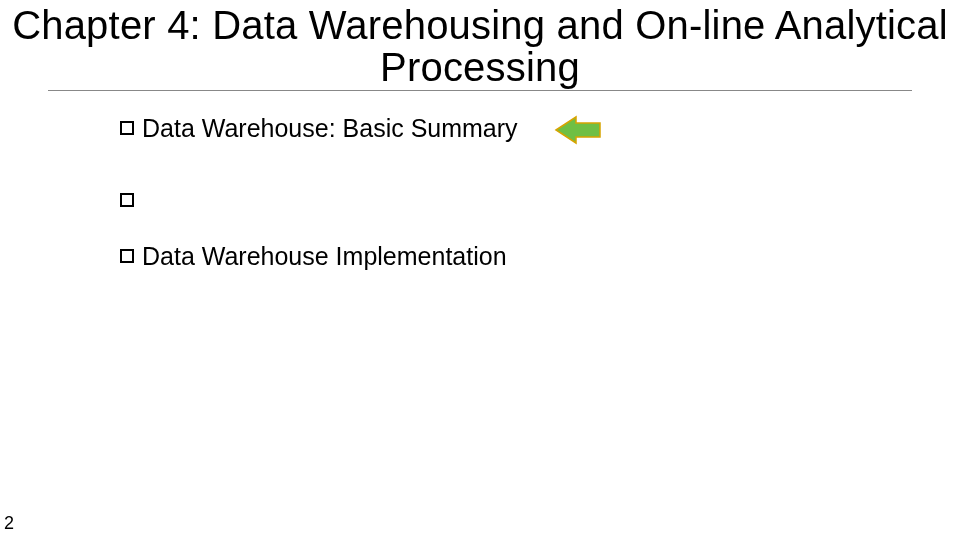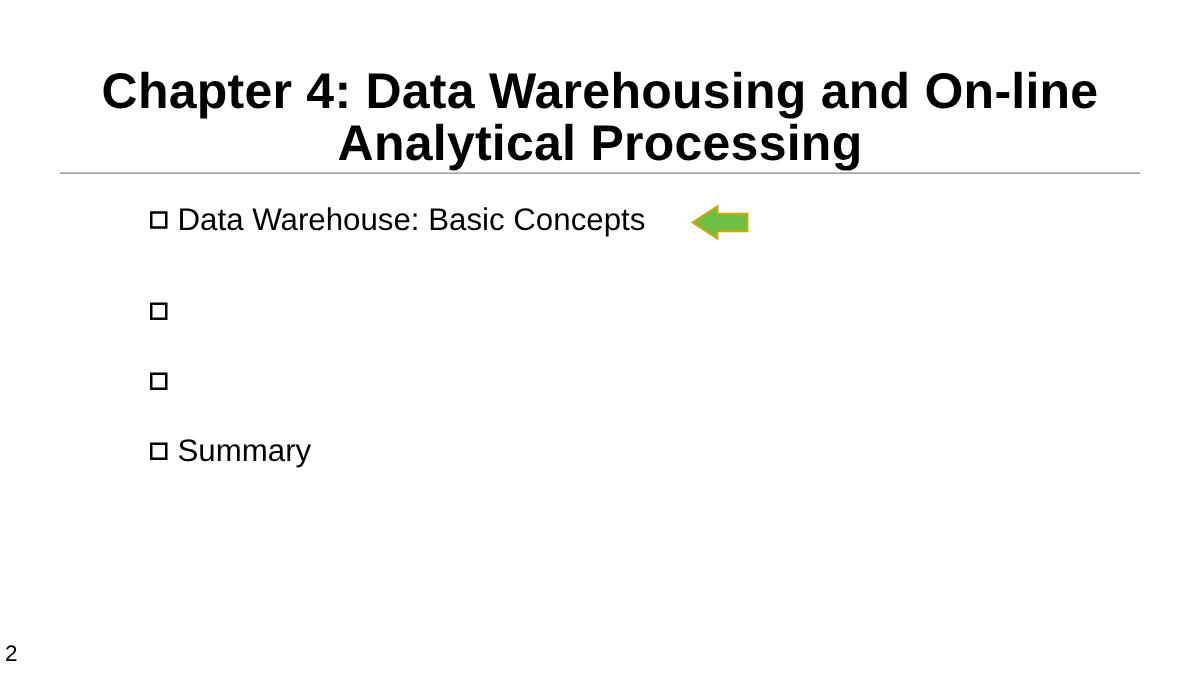--- a/index.html
+++ b/index.html
@@ -14,23 +14,22 @@
   }
   .title-wrap {
     padding-top: 4px;
     text-align: center;
   }
   .title {
     display: inline-block;
     font-size: 40px;
     line-height: 1.05;
     color: #000;
-    font-weight: 700;
+    font-weight: 400;
     letter-spacing: 0.2px;
-    margin-top: 48px;
   }
   .title-underline {
     margin: 2px 48px 0 48px;
     border-bottom: 1px solid #888;
   }
   .content {
     margin-top: 22px;
     padding-left: 120px;
     padding-right: 40px;
   }
@@ -71,37 +70,34 @@
 
 <div class="title-wrap">
   <div class="title">Chapter 4: Data Warehousing and On-line Analytical Processing</div>
 </div>
 <div class="title-underline"></div>
 
 <div class="content">
 
   <div class="item">
     <span class="bullet"></span>
-    <span class="label">Data Warehouse: Basic Concepts</span>
+    <span class="label">Data Warehouse: Basic Summary</span>
     <span class="arrow-slot">
       <svg width="48" height="30" viewBox="0 0 48 30">
         <polygon points="2,15 22,2 22,8 46,8 46,22 22,22 22,28" stroke-width="1.5" fill="#6fbf44"></polygon>
         <polygon points="2,15 22,2 22,8 46,8 46,22 22,22 22,28" fill="none" stroke-width="1.5" stroke="#d6a400"></polygon>
       </svg>
     </span>
   </div>
 
   <div class="item">
     <span class="bullet"></span>
   </div>
 
   <div class="item">
     <span class="bullet"></span>
+    <span class="label">Data Warehouse Implementation</span>
   </div>
 
-  <div class="item">
-    <span class="bullet"></span>
-    <span class="label">Summary</span>
-  </div>
 
 </div>
 
 <div class="page-num">2</div>
 
 </body></html>

